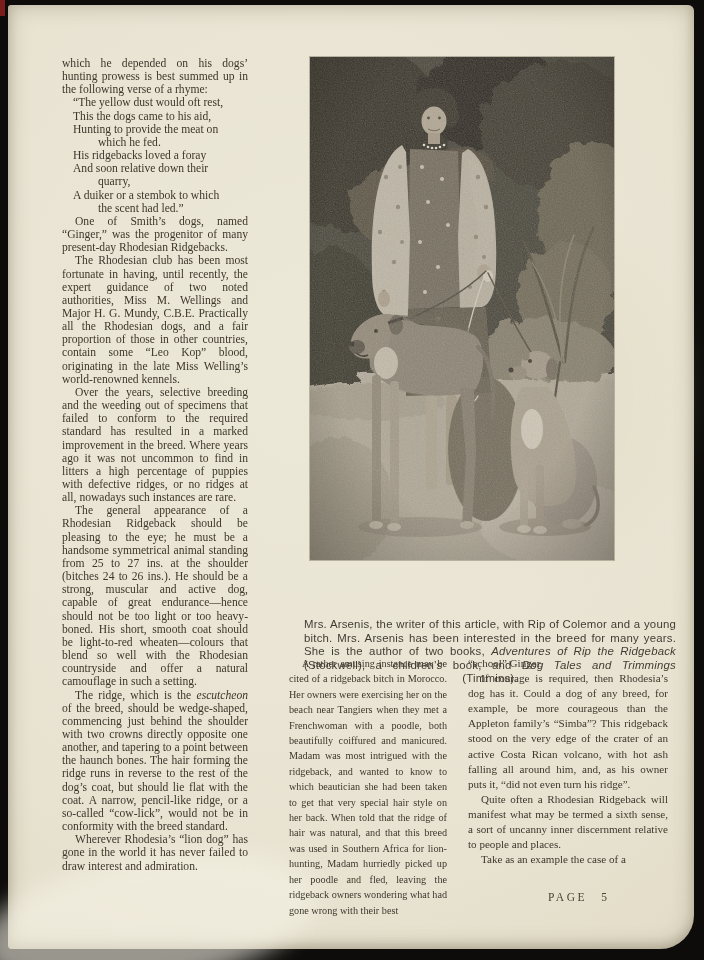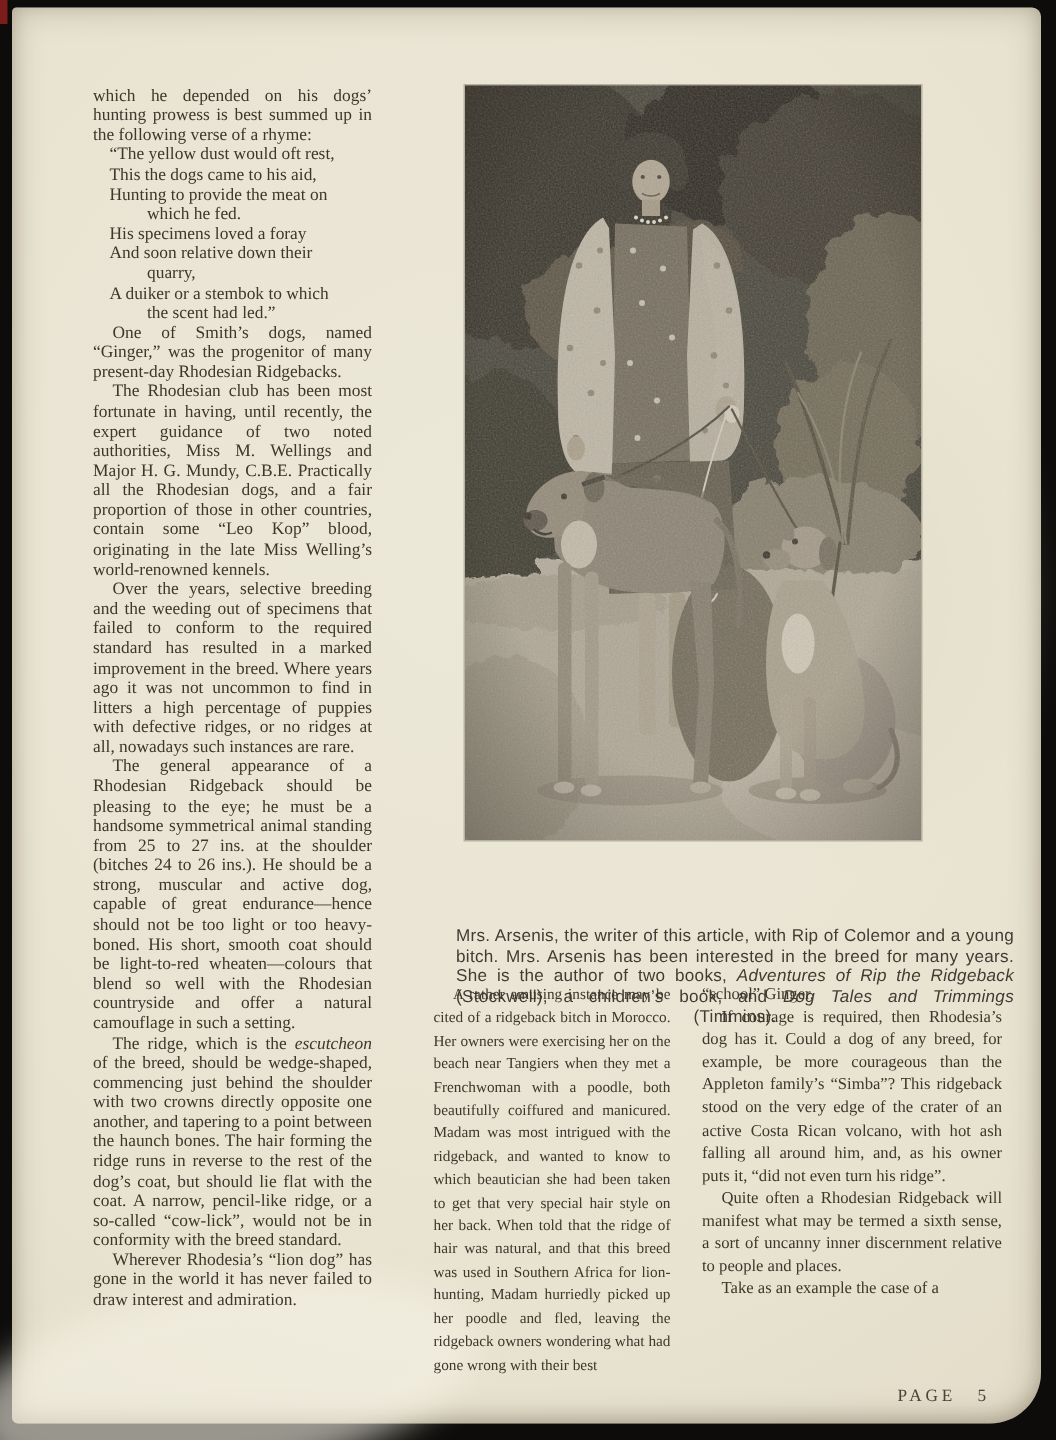--- a/index.html
+++ b/index.html
@@ -24,40 +24,40 @@
   .blk.verse{padding-left:11px;}
   .vline.hang{padding-left:25px;}
   i{font-style:italic;}
   .photo{position:absolute;left:302px;top:52px;width:304px;height:503px;margin:0;
          box-shadow:0 0 0 1px rgba(90,80,60,.35);}
   .photo svg{display:block;width:100%;height:100%;}
   .caption{position:absolute;left:296px;top:566px;width:372px;
            font-family:"Liberation Sans","DejaVu Sans",sans-serif;
            font-size:11.4px;line-height:13.6px;color:#413c33;letter-spacing:.2px;}
   .caption .blk{text-align:justify;text-align-last:center;text-indent:0;margin-top:47px;}
-  .page-number{position:absolute;left:540px;top:886px;width:112px;text-align:right;
-           font-size:11.5px;letter-spacing:2.5px;word-spacing:9px;color:#4b4436;margin-top:34px;}
+  .page-number{position:absolute;left:540px;top:886px;width:112px;text-align:left;
+           font-size:11.5px;letter-spacing:2.5px;word-spacing:9px;color:#4b4436;}
 </style>
 </head>
 <body>
 
 <div class="scan">
   <div class="corner-mark"></div>
   <div class="page">
     <div class="stain-bl"></div>
     <div class="stain-tr"></div>
 
     <div class="col left-col">
         <div class="blk para-first"><span>which he depended on his dogs’ hunting prowess is best summed up in the following verse of a rhyme:</span></div>
         <div class="blk verse">
           <div class="vline">“The yellow dust would oft rest,</div>
           <div class="vline">This the dogs came to his aid,</div>
           <div class="vline">Hunting to provide the meat on</div>
           <div class="vline hang">which he fed.</div>
-          <div class="vline">His specimens loved a foray</div>
+          <div class="vline">His ridgebacks loved a foray</div>
           <div class="vline">And soon relative down their</div>
           <div class="vline hang">quarry,</div>
           <div class="vline">A duiker or a stembok to which</div>
           <div class="vline hang">the scent had led.”</div>
         </div>
         <div class="blk para"><span>One of Smith’s dogs, named “Ginger,” was the progenitor of many present-day Rhodesian Ridgebacks.</span></div>
         <div class="blk para"><span>The Rhodesian club has been most fortunate in having, until recently, the expert guidance of two noted authorities, Miss M. Wellings and Major H. G. Mundy, C.B.E. Practically all the Rhodesian dogs, and a fair proportion of those in other countries, contain some “Leo Kop” blood, originating in the late Miss Welling’s world-renowned kennels.</span></div>
         <div class="blk para"><span>Over the years, selective breeding and the weeding out of specimens that failed to conform to the required standard has resulted in a marked improvement in the breed. Where years ago it was not uncommon to find in litters a high percentage of puppies with defective ridges, or no ridges at all, nowadays such instances are rare.</span></div>
         <div class="blk para"><span>The general appearance of a Rhodesian Ridgeback should be pleasing to the eye; he must be a handsome symmetrical animal standing from 25 to 27 ins. at the shoulder (bitches 24 to 26 ins.). He should be a strong, muscular and active dog, capable of great endurance—hence should not be too light or too heavy-boned. His short, smooth coat should be light-to-red wheaten—colours that blend so well with the Rhodesian countryside and offer a natural camouflage in such a setting.</span></div>
         <div class="blk para"><span>The ridge, which is the </span><i>escutcheon</i><span> of the breed, should be wedge-shaped, commencing just behind the shoulder with two crowns directly opposite one another, and tapering to a point between the haunch bones. The hair forming the ridge runs in reverse to the rest of the dog’s coat, but should lie flat with the coat. A narrow, pencil-like ridge, or a so-called “cow-lick”, would not be in conformity with the breed standard.</span></div>

